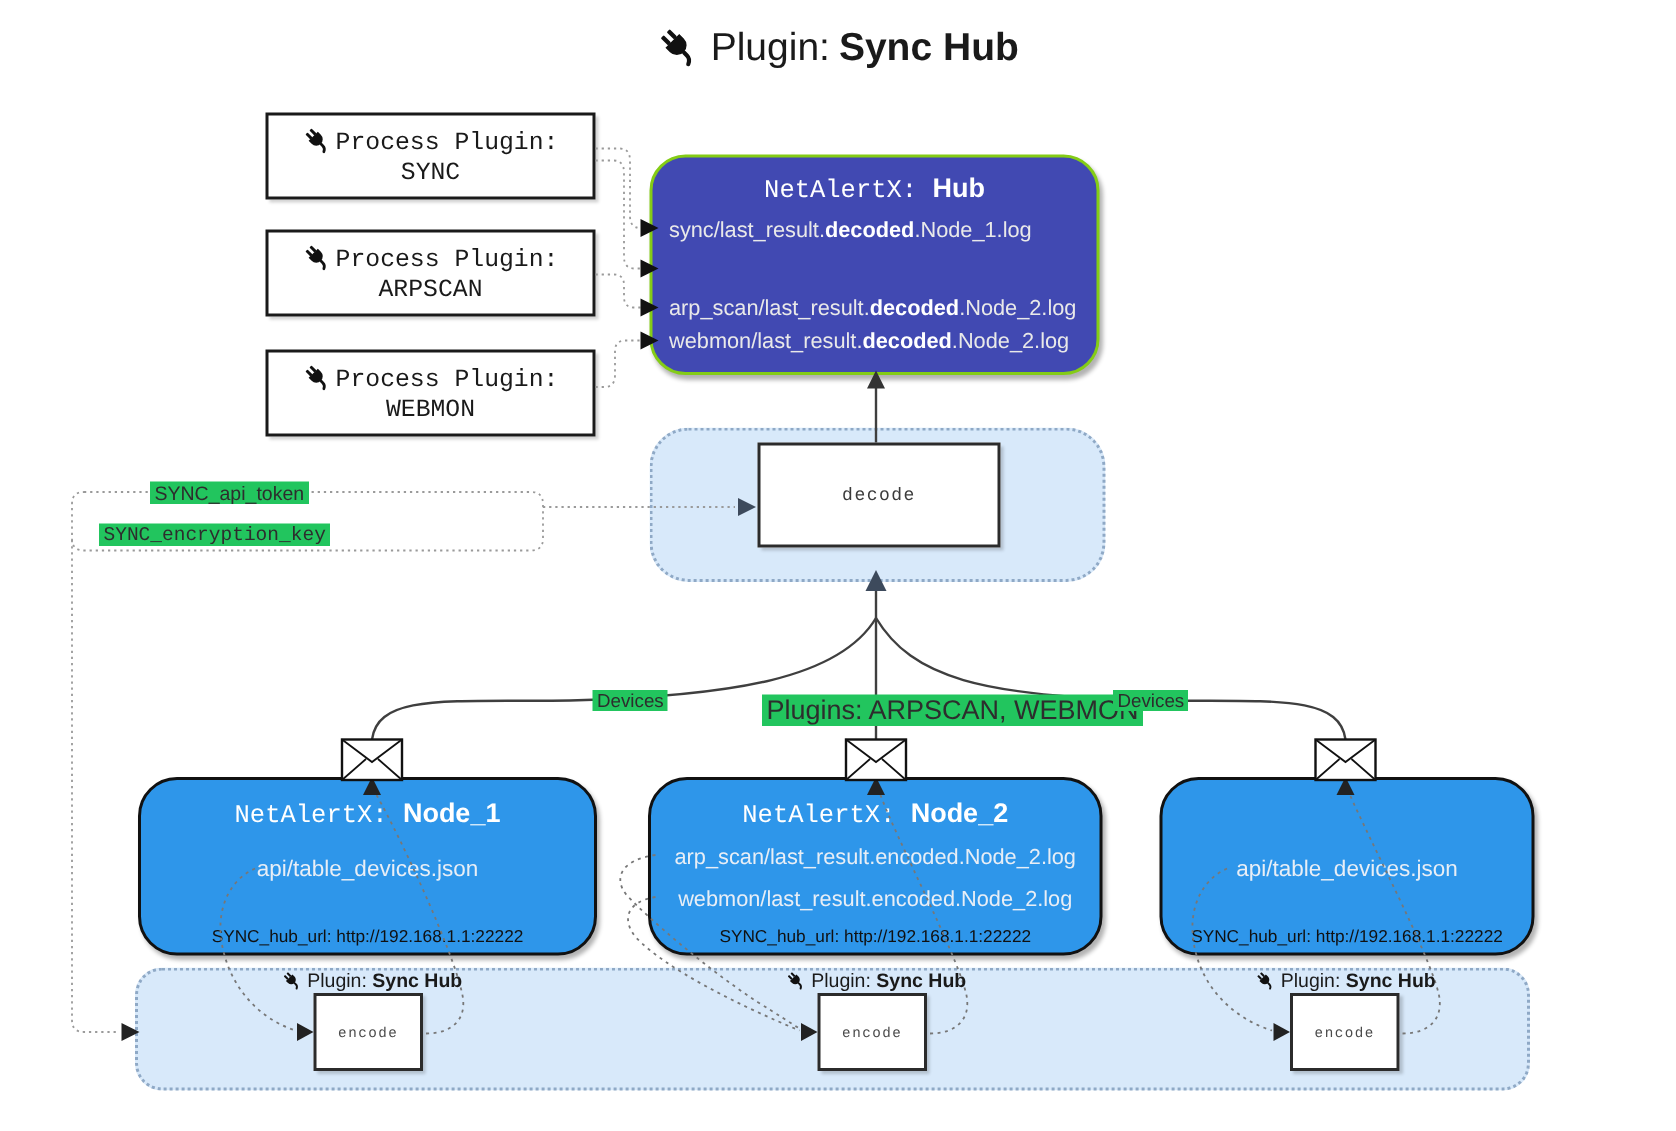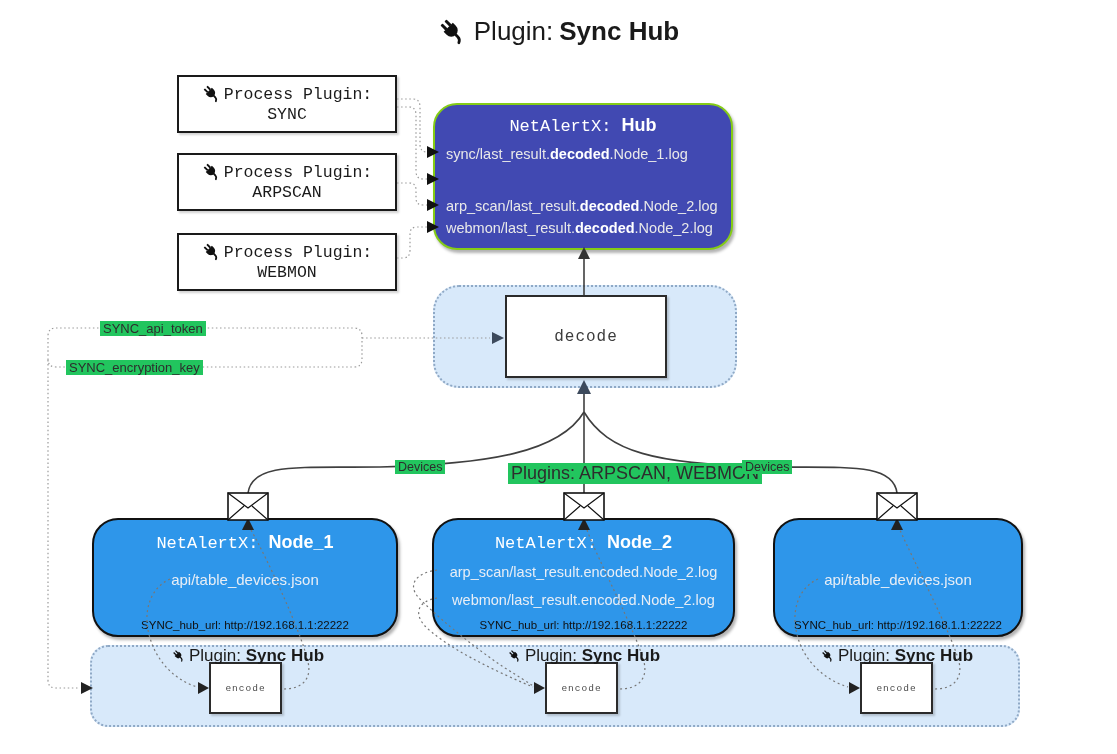--- a/index.html
+++ b/index.html
@@ -28,24 +28,24 @@
         display:flex;flex-direction:column;justify-content:center;align-items:center;
         box-shadow:2px 2px 2px rgba(0,0,0,.18);}
   .pbox .row1{display:flex;align-items:center;gap:2px;font-size:16.5px;}
   .pbox .row2{font-size:16.5px;margin-top:1px;}
 
   
   .panel{background:#d8e9fa;border:2px dotted #8fa9c6;box-sizing:border-box;}
   .decode-panel{left:433px;top:285px;width:304px;height:103px;border-radius:26px;}
   .iobox{background:#fff;border:2px solid #2b2b2b;box-sizing:border-box;display:flex;align-items:center;
          justify-content:center;box-shadow:2px 2px 2px rgba(0,0,0,.18);}
-  .decode-box{left:505px;top:295px;width:162px;height:83px;font-size:16px;color:#3c3c3c;letter-spacing:1px;}
+  .decode-box{left:505px;top:295px;width:162px;height:70px;font-size:12px;color:#3c3c3c;letter-spacing:1px;}
   .encode-panel{left:90px;top:645px;width:930px;height:82px;border-radius:18px;}
   .encode-box{top:662px;width:73px;height:52px;font-size:9.5px;color:#4a4a4a;letter-spacing:1px;}
-  .enc-label{top:646px;width:170px;text-align:center;font-size:17px;white-space:nowrap;
+  .enc-label{top:646px;width:170px;text-align:center;font-size:13px;white-space:nowrap;
              display:flex;align-items:center;justify-content:center;gap:3px;}
   .enc-label .bold{font-weight:bold;}
 
   
   .node{top:518px;height:119px;background:#2e96ea;border:2px solid #111;border-radius:26px;
         box-sizing:border-box;box-shadow:2px 3px 3px rgba(0,0,0,.30);}
   .node-title{left:0;right:0;top:12px;text-align:center;color:#fff;font-size:18px;white-space:nowrap;}
   .node-title .mono{font-size:17px;}
   .node-title .bold{font-weight:bold;}
   .node-line{left:0;right:0;text-align:center;color:#e8eef6;font-size:14.5px;white-space:nowrap;}
@@ -246,18 +246,18 @@
         <path d="M 564 493 L 584 508 L 604 493 M 564 520 L 580 506 M 604 520 L 588 506" fill="none" stroke="#111" stroke-width="1.2"></path>
       </g>
       <g>
         <rect x="877" y="493" width="40" height="27" fill="#fff" stroke="#111" stroke-width="1.6"></rect>
         <path d="M 877 493 L 897 508 L 917 493 M 877 520 L 893 506 M 917 520 L 901 506" fill="none" stroke="#111" stroke-width="1.2"></path>
       </g>
     </g>
   </svg>
 
   <div class="abs line-label" style="left:100px;top:321px;">SYNC_api_token</div>
-  <div class="abs line-label" style="left:66px;top:360px;">SYNC_encryption_key</div>
+  <div class="abs line-label" style="left:66px;top:349px;font-family:Liberation Mono, monospace;">SYNC_encryption_key</div>
   <div class="abs line-label" style="left:395px;top:460px;font-size:12.5px;">Devices</div>
   <div class="abs line-label" style="left:508px;top:463px;font-size:18px;">Plugins: ARPSCAN, WEBMON</div>
   <div class="abs line-label" style="left:742px;top:460px;font-size:12.5px;">Devices</div>
 
 </div>
 
 </body></html>

